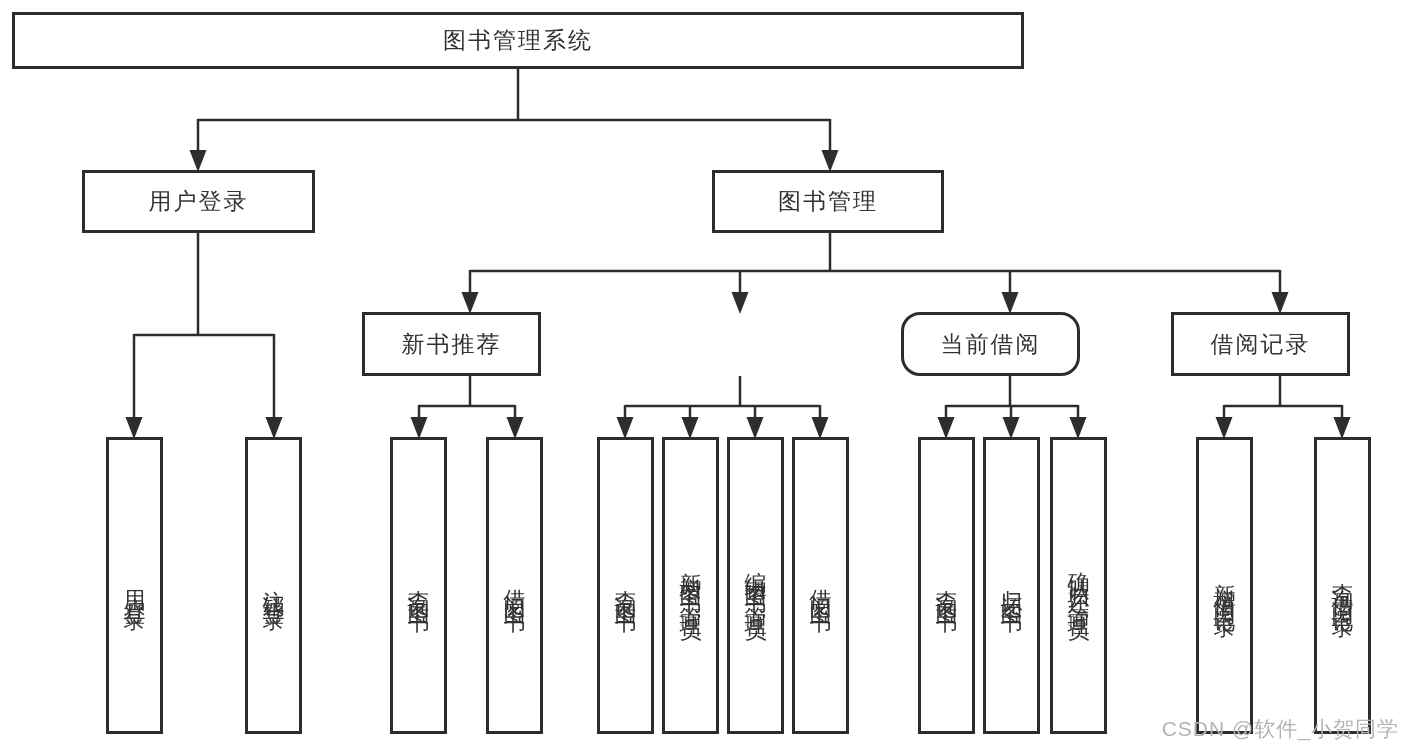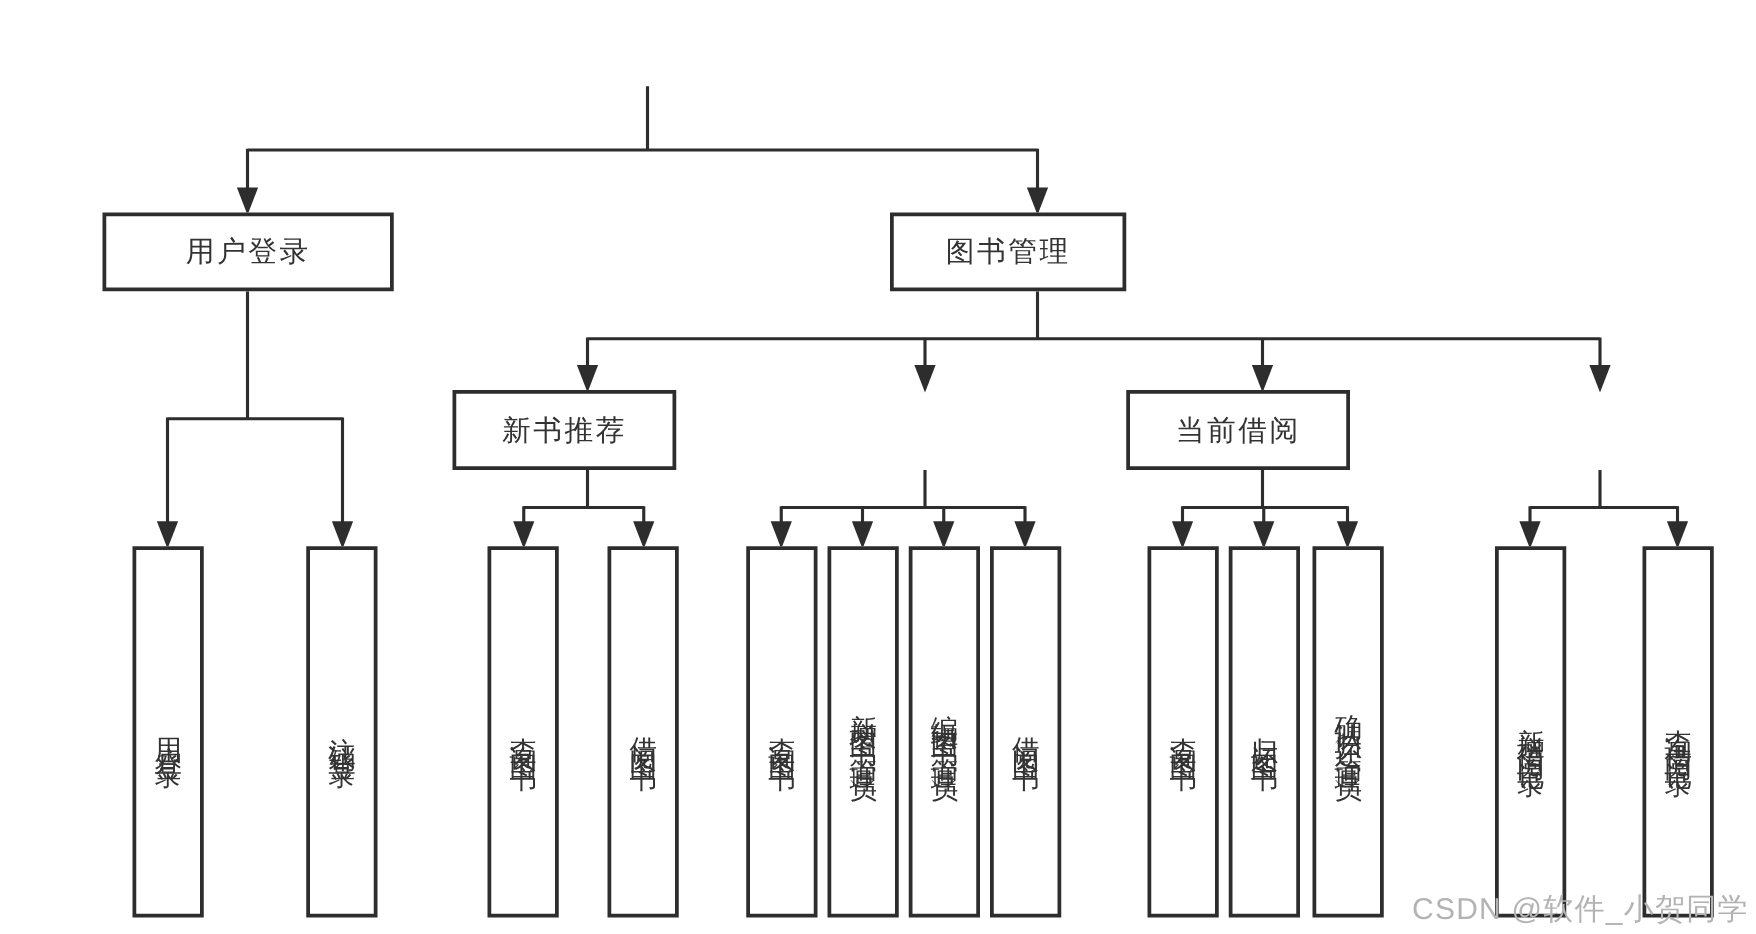--- a/index.html
+++ b/index.html
@@ -33,47 +33,47 @@
     writing-mode: vertical-lr;
     text-orientation: upright;
     letter-spacing: 7px;
     line-height: 1;
     font-size: 22px;
   }
   
   #n-root  { left: 12px;  top: 12px;  width: 1012px; height: 57px; }
   
   #n-user  { left: 82px;  top: 170px; width: 233px;  height: 63px; }
-  #n-book  { left: 712px; top: 170px; width: 189px;  height: 63px; }
+  #n-book  { left: 712px; top: 170px; width: 232px;  height: 63px; }
   
   .sec { top: 312px; width: 179px; height: 64px; }
   #n-sec0 { left: 362px; }
   #n-sec1 { left: 631px; }
-  #n-sec2 { left: 901px; }
+  #n-sec2 { left: 901px; border-radius: 19px; }
   #n-sec3 { left: 1171px; }
   
   .leaf { top: 437px; width: 57px; height: 297px; }
   #n-user-0 { left: 106px; }
   #n-user-1 { left: 245px; }
   #n-s0-0   { left: 390px; }
   #n-s0-1   { left: 486px; }
   #n-s1-0   { left: 597px; }
   #n-s1-1   { left: 662px; }
   #n-s1-2   { left: 727px; }
   #n-s1-3   { left: 792px; }
   #n-s2-0   { left: 918px; }
   #n-s2-1   { left: 983px; }
   #n-s2-2   { left: 1050px; }
   #n-s3-0   { left: 1196px; }
   #n-s3-1   { left: 1314px; }
   .watermark {
     position: absolute;
     right: 6px;
     bottom: 4px;
-    font-size: 24px;
+    font-size: 21px;
     color: #b3b3b3;
     letter-spacing: 1px;
     white-space: nowrap;
   }
 </style>
 </head>
 <body>
 
 <div class="canvas">
 
@@ -113,33 +113,39 @@
       <polygon points="746.5,417 763.5,417 755,439"></polygon>
       <polygon points="811.5,417 828.5,417 820,439"></polygon>
       <polygon points="937.5,417 954.5,417 946,439"></polygon>
       <polygon points="1002.5,417 1019.5,417 1011,439"></polygon>
       <polygon points="1069.5,417 1086.5,417 1078,439"></polygon>
       <polygon points="1215.5,417 1232.5,417 1224,439"></polygon>
       <polygon points="1333.5,417 1350.5,417 1342,439"></polygon>
     </g>
   </svg>
 
+  <div class="box" id="n-root">
+    <span>图书管理系统</span>
+  </div>
 
   <div class="box" id="n-user">
     <span>用户登录</span>
   </div>
   <div class="box" id="n-book">
     <span>图书管理</span>
   </div>
 
   <div class="box sec" id="n-sec0">
     <span>新书推荐</span>
   </div>
   <div class="box sec" id="n-sec2">
     <span>当前借阅</span>
+  </div>
+  <div class="box sec" id="n-sec3">
+    <span>借阅记录</span>
   </div>
 
   <div class="box leaf" id="n-user-0">
     <span class="vtext">用户登录</span>
   </div>
   <div class="box leaf" id="n-user-1">
     <span class="vtext">注销登录</span>
   </div>
 
   <div class="box leaf" id="n-s0-0">

